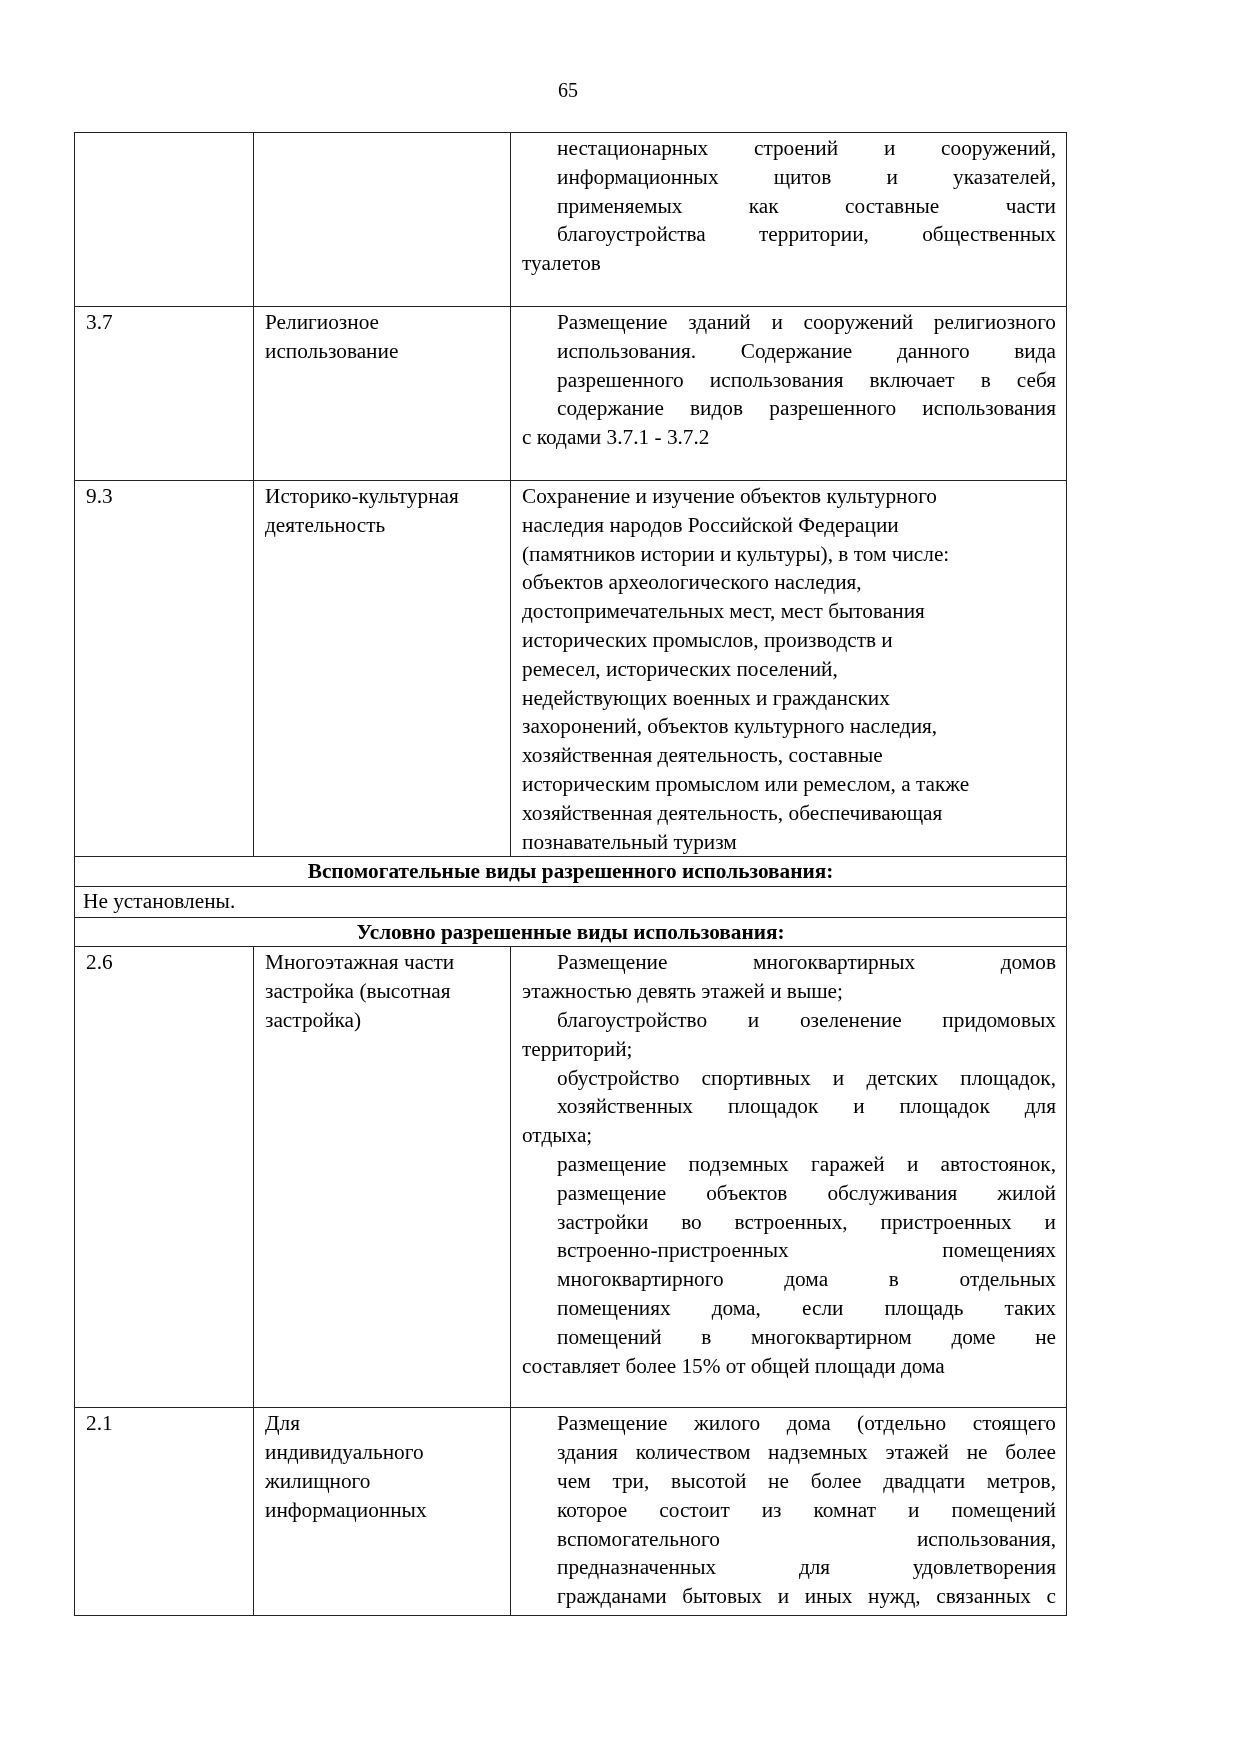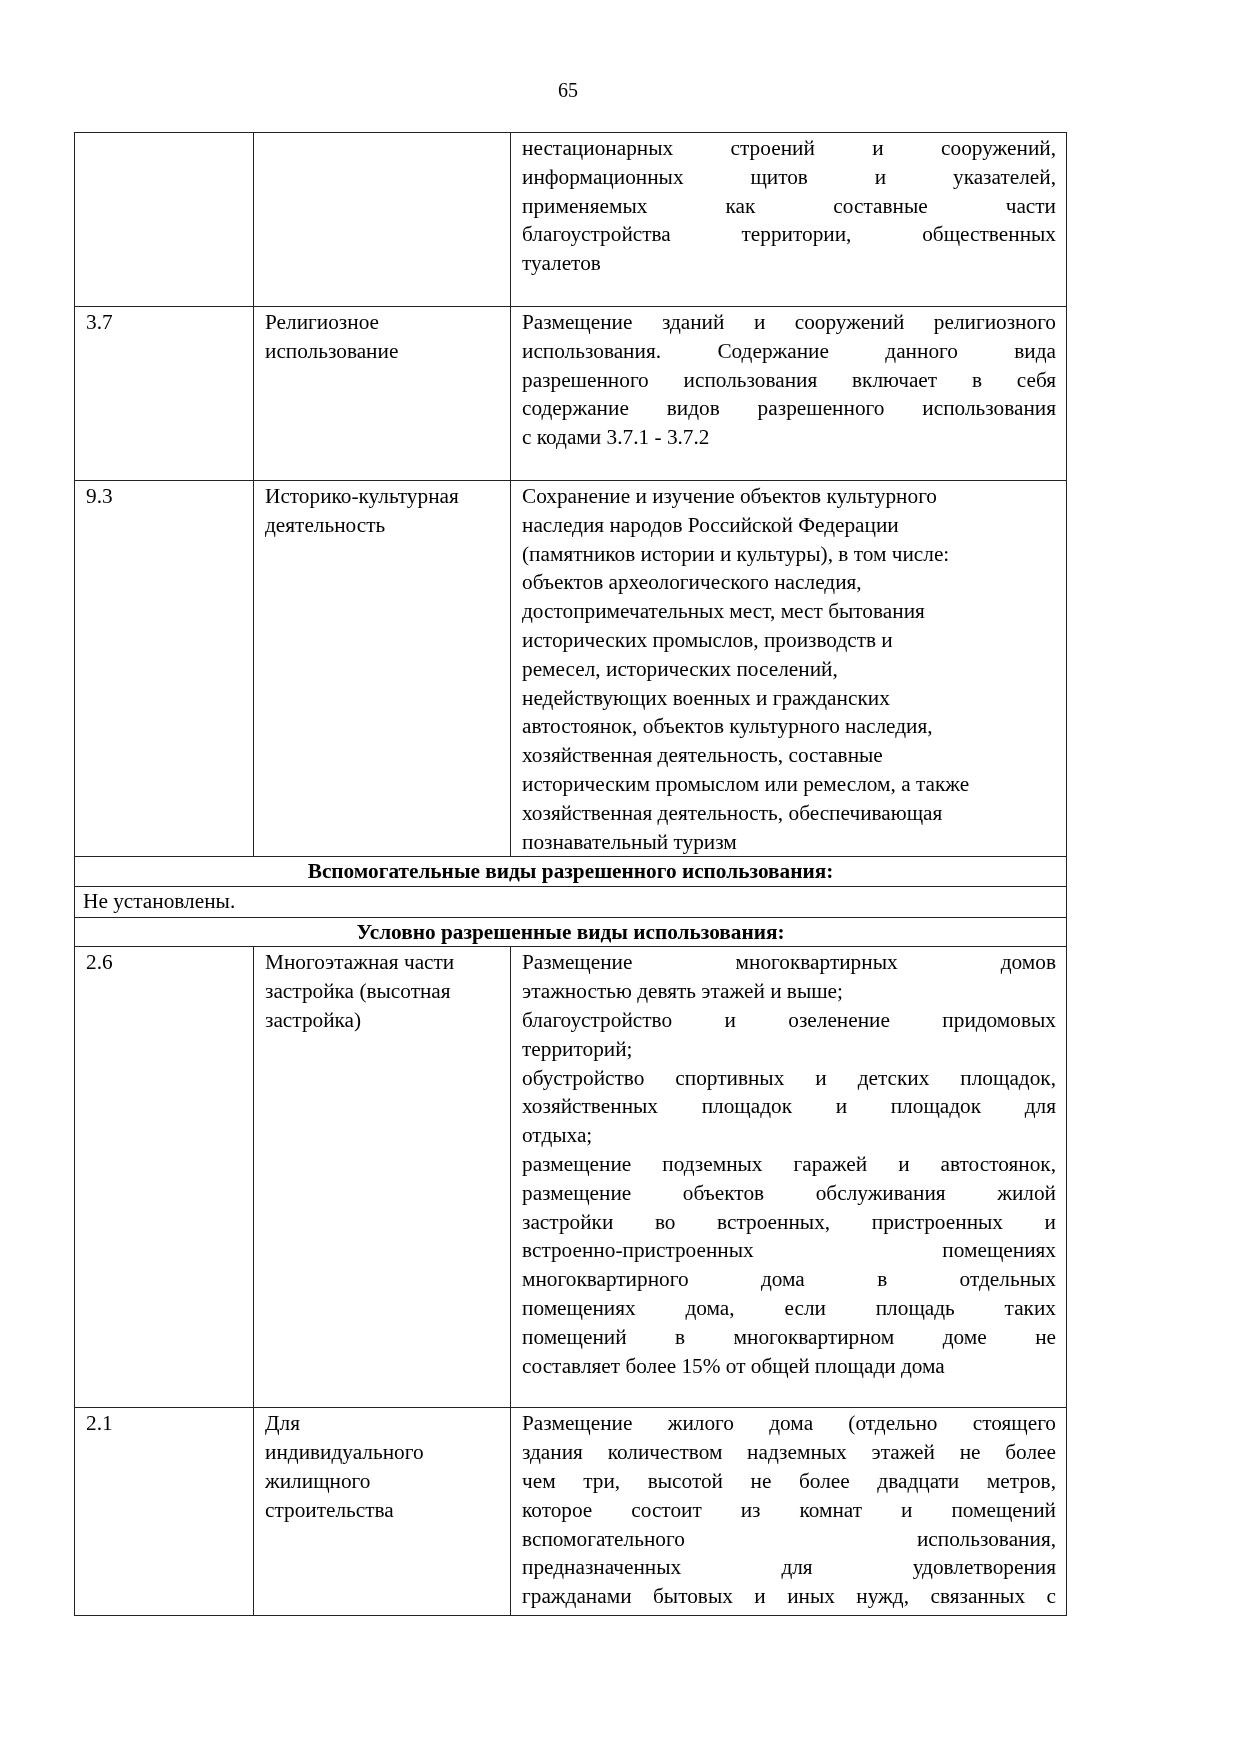--- a/index.html
+++ b/index.html
@@ -10,21 +10,21 @@
   .tbl { position: absolute; left: 74px; top: 132px; width: 992px; border-collapse: collapse;
          table-layout: fixed; }
   .tbl td { border: 1.5px solid #222; vertical-align: top; font-size: 21.3px; line-height: 28.8px;
             padding: 1px 10px 0 11px; }
   .c1 { width: 179px; }
   .c2 { width: 257px; }
   .c3 { width: 556px; }
   .section { text-align: center; font-weight: bold; padding: 0 10px !important; line-height: 28px !important; }
   .plain { padding: 0 8px !important; line-height: 28px !important; }
   .line { display: block; }
-  .jline { display: block; text-align: justify; text-align-last: justify; }
+  .jline { display: block; text-align: justify; text-align-last: justify; margin-left: 35px; }
   .lline { display: block; text-align: left; }
 </style>
 </head>
 <body>
 
 <div class="page-number">65</div>
 
 <table class="tbl">
   <colgroup>
       <col class="c1">
@@ -65,21 +65,21 @@
         </td>
         <td>
           <span class="lline">Сохранение и изучение объектов культурного</span>
           <span class="lline">наследия народов Российской Федерации</span>
           <span class="lline">(памятников истории и культуры), в том числе:</span>
           <span class="lline">объектов археологического наследия,</span>
           <span class="lline">достопримечательных мест, мест бытования</span>
           <span class="lline">исторических промыслов, производств и</span>
           <span class="lline">ремесел, исторических поселений,</span>
           <span class="lline">недействующих военных и гражданских</span>
-          <span class="lline">автостоянок, объектов культурного наследия,</span>
+          <span class="lline">захоронений, объектов культурного наследия,</span>
           <span class="lline">хозяйственная деятельность, составные</span>
           <span class="lline">историческим промыслом или ремеслом, а также</span>
           <span class="lline">хозяйственная деятельность, обеспечивающая</span>
           <span class="lline">познавательный туризм</span>
         </td>
       </tr>
     </tbody>
   <tbody>
     <tr style="height:30px">
       <td colspan="3" class="section">Вспомогательные виды разрешенного использования:</td>
@@ -116,21 +116,21 @@
           <span class="jline">помещений в многоквартирном доме не</span>
           <span class="lline">составляет более 15% от общей площади дома</span>
         </td>
       </tr>
       <tr style="height: 208px;">
         <td>2.1</td>
         <td>
           <span class="line">Для</span>
           <span class="line">индивидуального</span>
           <span class="line">жилищного</span>
-          <span class="line">строительства</span>
+          <span class="line">информационных</span>
         </td>
         <td>
           <span class="jline">Размещение жилого дома (отдельно стоящего</span>
           <span class="jline">здания количеством надземных этажей не более</span>
           <span class="jline">чем три, высотой не более двадцати метров,</span>
           <span class="jline">которое состоит из комнат и помещений</span>
           <span class="jline">вспомогательного использования,</span>
           <span class="jline">предназначенных для удовлетворения</span>
           <span class="jline">гражданами бытовых и иных нужд, связанных с</span>
         </td>

